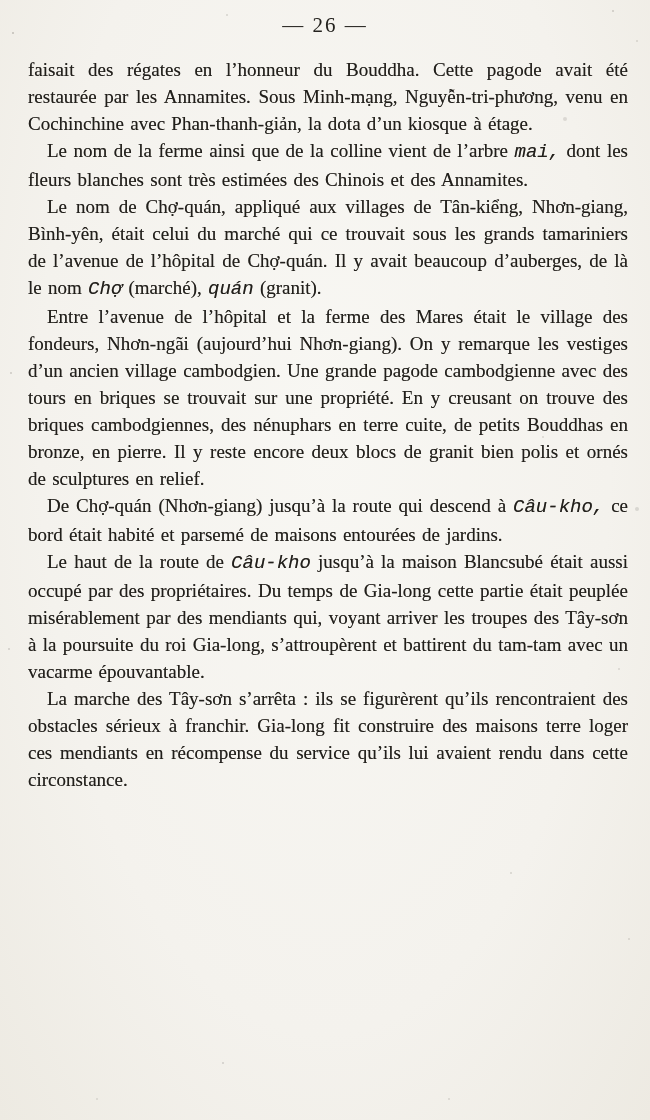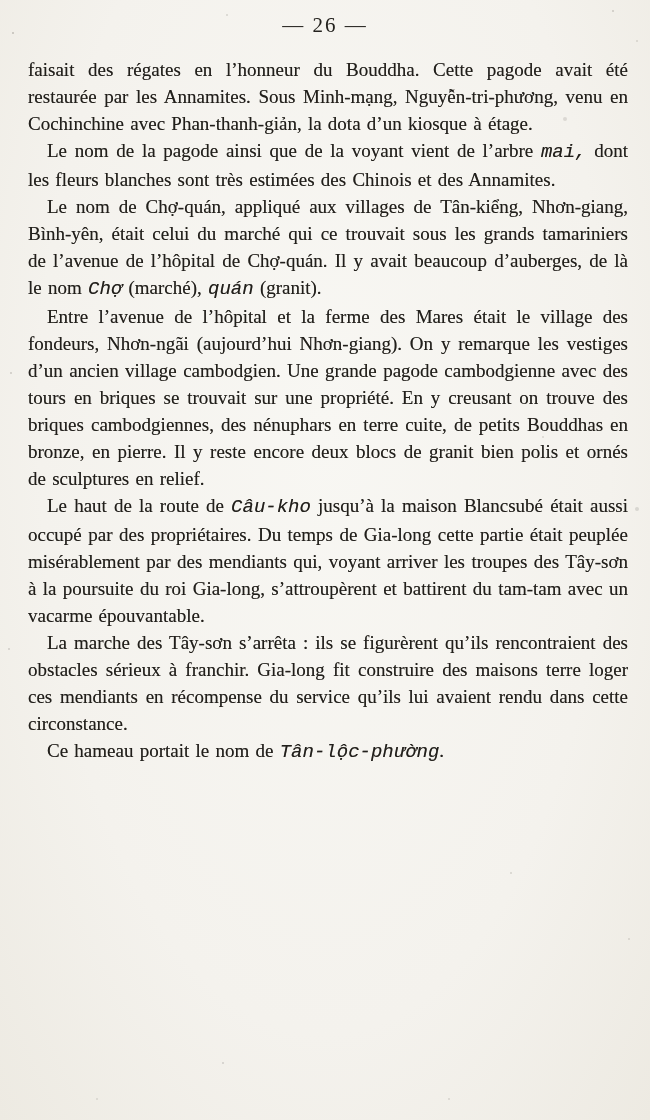--- a/index.html
+++ b/index.html
@@ -68,28 +68,28 @@
 <body>
 
 <div class="page">
   <div class="speckles"></div>
 
   <div class="page-head">— 26 —</div>
 
   <div class="text-block">
     <p class="para"><span>faisait des régates en l’honneur du Bouddha. Cette pagode avait été restaurée par les Annamites. Sous Minh-mạng, Nguyễn-tri-phương, venu en Cochinchine avec Phan-thanh-giản, la dota d’un kiosque à étage.</span></p>
 
-    <p class="para indented"><span>Le nom de la pagode ainsi que de la voyant vient de l’arbre </span><span class="it">mai,</span><span> dont les fleurs blanches sont très estimées des Chinois et des Annamites.</span></p>
+    <p class="para indented"><span>Le nom de la ferme ainsi que de la colline vient de l’arbre </span><span class="it">mai,</span><span> dont les fleurs blanches sont très estimées des Chinois et des Annamites.</span></p>
 
 
 
     <p class="para indented"><span>Le nom de Chợ-quán, appliqué aux villages de Tân-kiểng, Nhơn-giang, Bình-yên, était celui du marché qui ce trouvait sous les grands tamariniers de l’avenue de l’hôpital de Chợ-quán. Il y avait beaucoup d’auberges, de là le nom </span><span class="it">Chợ</span><span> (marché), </span><span class="it">quán</span><span> (granit).</span></p>
 
     <p class="para indented"><span>Entre l’avenue de l’hôpital et la ferme des Mares était le village des fondeurs, Nhơn-ngãi (aujourd’hui Nhơn-giang). On y remarque les vestiges d’un ancien village cambodgien. Une grande pagode cambodgienne avec des tours en briques se trouvait sur une propriété. En y creusant on trouve des briques cambodgiennes, des nénuphars en terre cuite, de petits Bouddhas en bronze, en pierre. Il y reste encore deux blocs de granit bien polis et ornés de sculptures en relief.</span></p>
 
+    <p class="para indented"><span>De Chợ-quán (Nhơn-giang) jusqu’à la route qui descend à </span><span class="it">Câu-kho,</span><span> ce bord était habité et parsemé de maisons entourées de jardins.</span></p>
 
     <p class="para indented"><span>Le haut de la route de </span><span class="it">Câu-kho</span><span> jusqu’à la maison Blancsubé était aussi occupé par des propriétaires. Du temps de Gia-long cette partie était peuplée misérablement par des mendiants qui, voyant arriver les troupes des Tây-sơn à la poursuite du roi Gia-long, s’attroupèrent et battirent du tam-tam avec un vacarme épouvantable.</span></p>
 
     <p class="para indented"><span>La marche des Tây-sơn s’arrêta : ils se figurèrent qu’ils rencontraient des obstacles sérieux à franchir. Gia-long fit construire des maisons terre loger ces mendiants en récompense du service qu’ils lui avaient rendu dans cette circonstance.</span></p>
 
-    <p class="para indented"><span>Ce hameau portait le nom de </span><span class="it">Tân-lộc-phường</span><span>.</span></p>
   </div>
 </div>
 
 </body></html>

